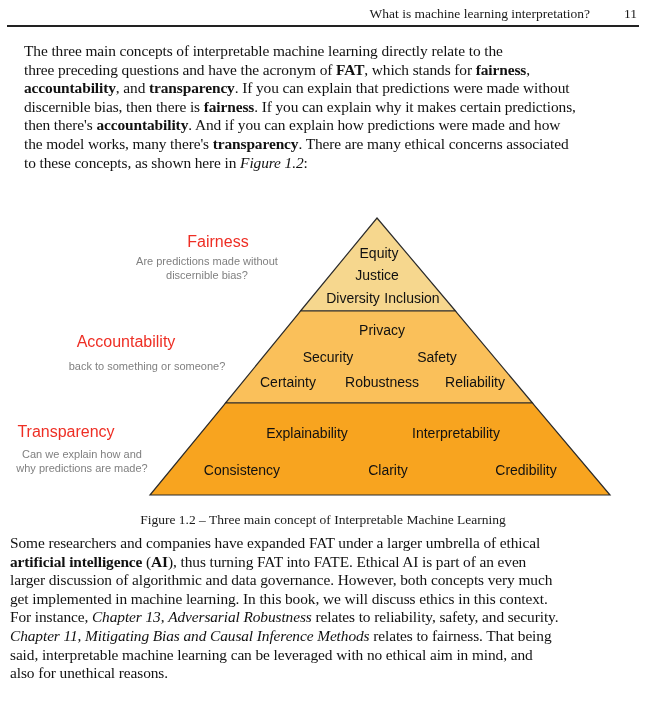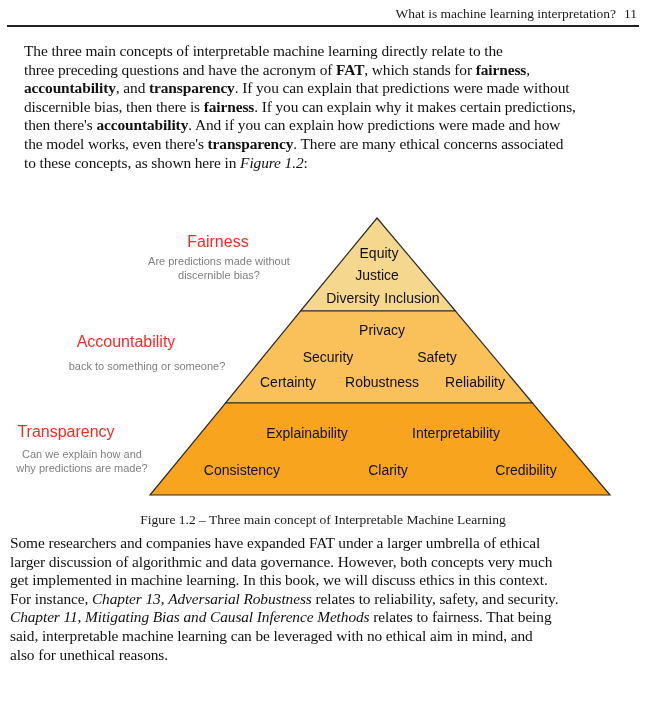--- a/index.html
+++ b/index.html
@@ -5,21 +5,21 @@
   html,body{margin:0;padding:0;background:#ffffff;}
   #page{
     position:relative;width:646px;height:720px;background:#ffffff;overflow:hidden;
     font-family:"Liberation Serif",serif;color:#1a1a1a;
   }
   
   #running-head{
     position:absolute;top:6px;left:0;right:9px;text-align:right;
     font-size:13.5px;color:#1a1a1a;
   }
-  #running-head .pgnum{display:inline-block;margin-left:8px;}
+  #running-head .pgnum{display:inline-block;margin-left:34px;}
   #head-rule{
     position:absolute;top:25px;left:7px;width:632px;height:0;
     border-top:2px solid #222222;
   }
   
   .para{
     position:absolute;left:10px;width:630px;
     font-size:15.4px;line-height:18.6px;color:#111111;
     letter-spacing:-0.1px;white-space:nowrap;
   }
@@ -54,21 +54,21 @@
     <span>What is machine learning interpretation?</span><span class="pgnum">11</span>
   </div>
   <div id="head-rule"></div>
 
   <div id="para-intro" class="para">
       <div><span>The three main concepts of interpretable machine learning directly relate to the</span></div>
       <div><span>three preceding questions and have the acronym of </span><span style="font-weight: 700;">FAT</span><span>, which stands for </span><span style="font-weight: 700;">fairness</span><span>,</span></div>
       <div><span style="font-weight: 700;">accountability</span><span>, and </span><span style="font-weight: 700;">transparency</span><span>. If you can explain that predictions were made without</span></div>
       <div><span>discernible bias, then there is </span><span style="font-weight: 700;">fairness</span><span>. If you can explain why it makes certain predictions,</span></div>
       <div><span>then there's </span><span style="font-weight: 700;">accountability</span><span>. And if you can explain how predictions were made and how</span></div>
-      <div><span>the model works, even there's </span><span style="font-weight: 700;">transparency</span><span>. There are many ethical concerns associated</span></div>
+      <div><span>the model works, many there's </span><span style="font-weight: 700;">transparency</span><span>. There are many ethical concerns associated</span></div>
       <div><span>to these concepts, as shown here in </span><span style="font-style: italic;">Figure 1.2</span><span>:</span></div>
     </div>
 
   <div id="figure">
 
     <svg id="pyramid-svg" width="646" height="300" viewBox="0 205 646 300">
       <polygon points="377,218 455.5,311 300.5,311" stroke="#2b2b2b" stroke-width="1.2" fill="#F6D78E"></polygon>
       <polygon points="300.5,311 455.5,311 532.5,403 225.5,403" stroke="#2b2b2b" stroke-width="1.2" fill="#FAC05A"></polygon>
       <polygon points="225.5,403 532.5,403 610,495 150,495" stroke="#2b2b2b" stroke-width="1.2" fill="#F8A41F"></polygon>
 
@@ -85,41 +85,42 @@
       <text class="pyr-label" text-anchor="middle" x="475" y="386.5">Reliability</text>
 
       <text class="pyr-label" text-anchor="middle" x="307" y="438">Explainability</text>
       <text class="pyr-label" text-anchor="middle" x="456" y="438">Interpretability</text>
       <text class="pyr-label" text-anchor="middle" x="242" y="475">Consistency</text>
       <text class="pyr-label" text-anchor="middle" x="388" y="475">Clarity</text>
       <text class="pyr-label" text-anchor="middle" x="526" y="475">Credibility</text>
     </svg>
 
     <div class="side-label" style="left:158px;top:28px;width:120px;">Fairness</div>
-    <div class="side-question" style="left:134px;top:50px;width:170px;">
+    <div class="side-question" style="left:122px;top:50px;width:170px;">
       <div>Are predictions made without</div>
       <div>discernible bias?</div>
     </div>
 
     <div class="side-label" style="left:46px;top:128px;width:160px;">Accountability</div>
     <div class="side-question" style="left:52px;top:155px;width:190px;">
       <div>back to something or someone?</div>
     </div>
 
     <div class="side-label" style="left:6px;top:218px;width:120px;">Transparency</div>
     <div class="side-question" style="left:7px;top:243px;width:150px;">
       <div>Can we explain how and</div>
       <div>why predictions are made?</div>
     </div>
   </div>
 
   <div id="figure-caption">Figure 1.2 – Three main concept of Interpretable Machine Learning</div>
 
   <div id="para-closing" class="para">
       <div><span>Some researchers and companies have expanded FAT under a larger umbrella of ethical</span></div>
+      <div><span style="font-weight: 700;">artificial intelligence</span><span> (</span><span style="font-weight: 700;">AI</span><span>), thus turning FAT into FATE. Ethical AI is part of an even</span></div>
       <div><span>larger discussion of algorithmic and data governance. However, both concepts very much</span></div>
       <div><span>get implemented in machine learning. In this book, we will discuss ethics in this context.</span></div>
       <div><span>For instance, </span><span style="font-style: italic;">Chapter 13</span><span>, </span><span style="font-style: italic;">Adversarial Robustness</span><span> relates to reliability, safety, and security.</span></div>
       <div><span style="font-style: italic;">Chapter 11</span><span>, </span><span style="font-style: italic;">Mitigating Bias and Causal Inference Methods</span><span> relates to fairness. That being</span></div>
       <div><span>said, interpretable machine learning can be leveraged with no ethical aim in mind, and</span></div>
       <div><span>also for unethical reasons.</span></div>
     </div>
 
 </div>
 

